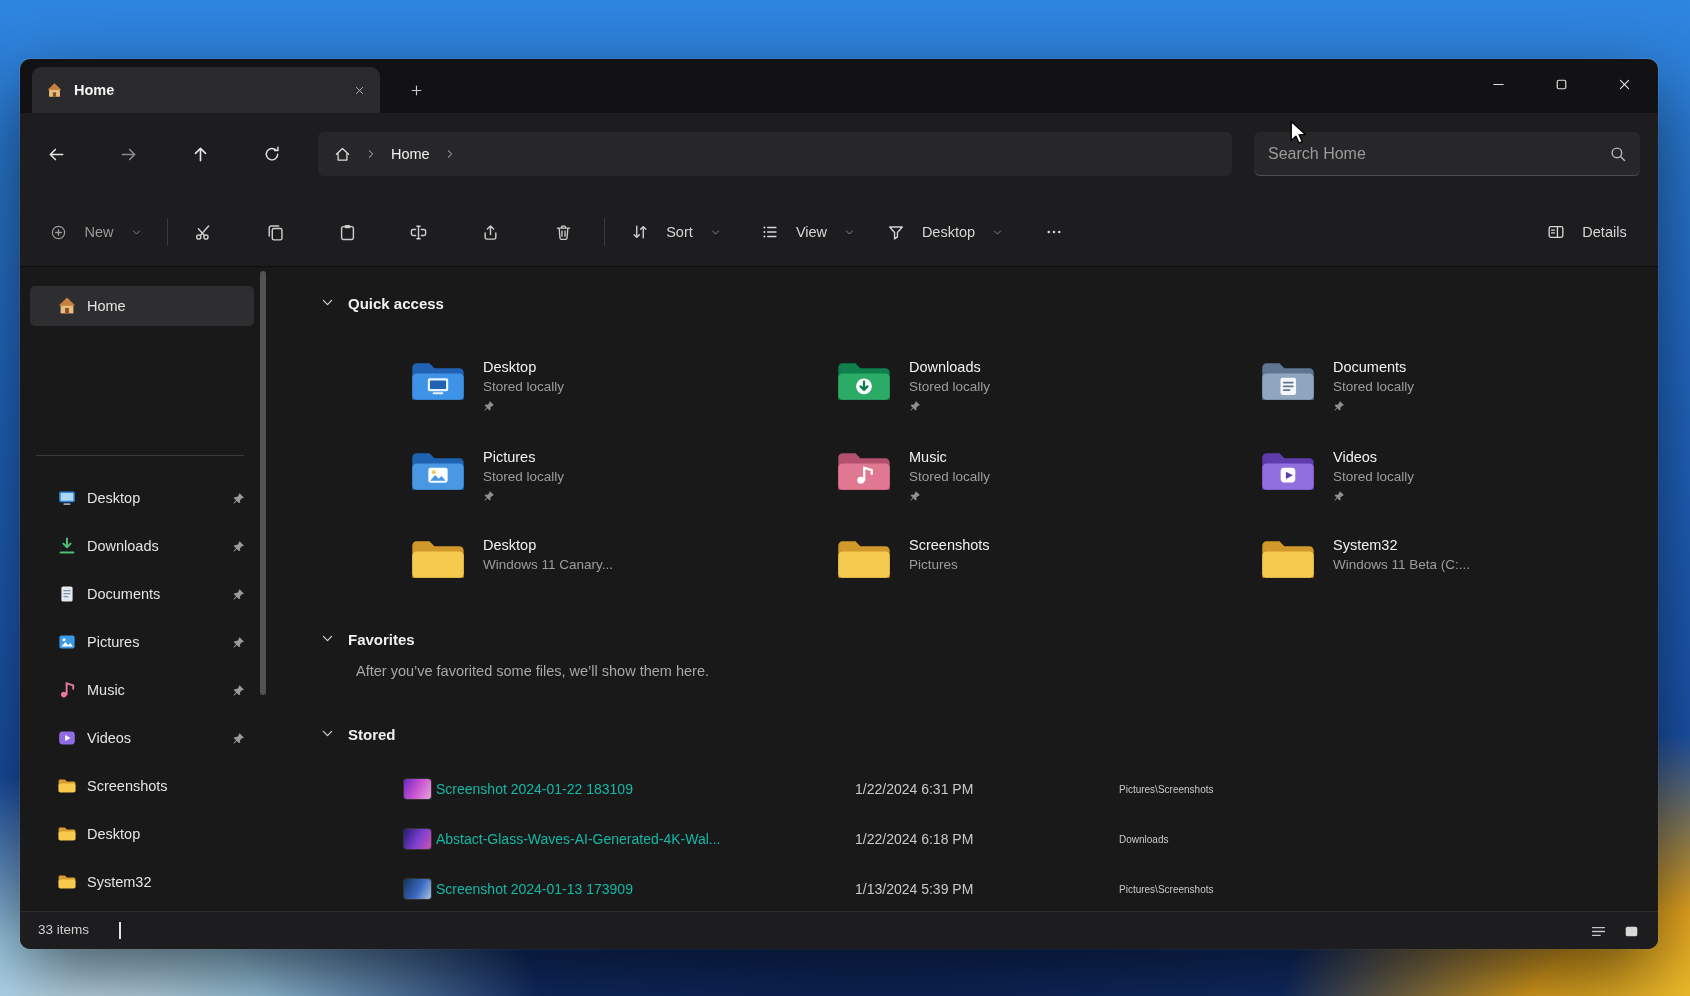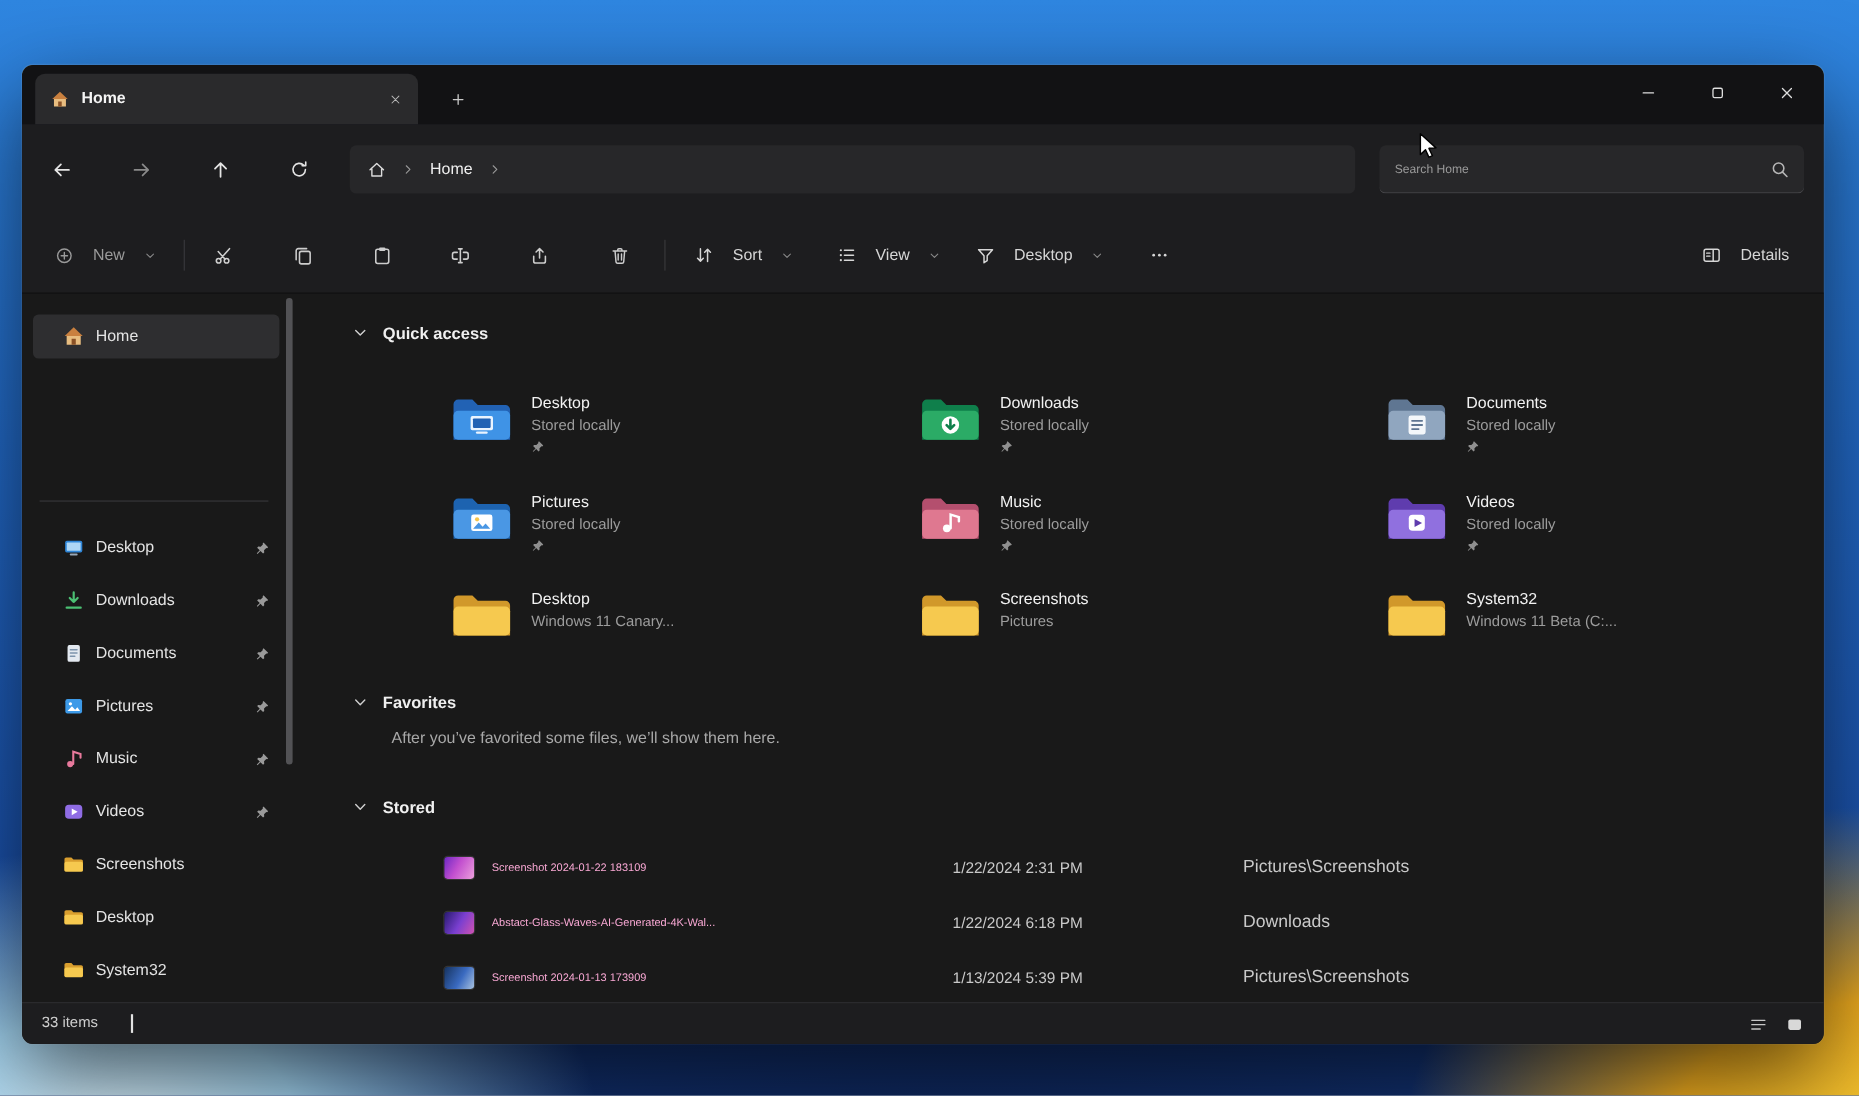--- a/index.html
+++ b/index.html
@@ -31,21 +31,21 @@
   .wincontrols{position:absolute;right:2px;top:0;height:50px;display:flex}
   .wc{width:63px;height:50px;display:flex;align-items:center;justify-content:center;color:#dedede}
 
   
   .nbtn{position:absolute;top:75px;width:40px;height:40px;display:flex;align-items:center;justify-content:center;border-radius:6px;color:#e4e4e4}
   .nbtn.dim{color:#8a8a8a}
   .crumbbar{position:absolute;left:298px;top:73px;width:914px;height:44px;background:#272729;border-radius:6px;display:flex;align-items:center;gap:14px;padding:0 16px;box-sizing:border-box}
   .crumb-txt{font-size:14.5px;color:#f0f0f0}
   .crumb-chev{color:#9a9a9a}
   .searchbox{position:absolute;left:1234px;top:73px;width:386px;height:44px;background:#272729;border-radius:6px;border-bottom:1px solid #4f4f52;box-sizing:border-box}
-  .searchbox input{position:absolute;left:0;top:0;width:100%;height:100%;background:transparent;border:none;outline:none;color:#3b82f6;font-size:11px;font-family:"Liberation Sans",sans-serif;padding:0 42px 0 14px;box-sizing:border-box}
+  .searchbox input{position:absolute;left:0;top:0;width:100%;height:100%;background:transparent;border:none;outline:none;color:#3b82f6;font-size:16px;font-family:"Liberation Sans",sans-serif;padding:0 42px 0 14px;box-sizing:border-box}
   .searchbox input::placeholder{color:#9a9a9a}
   .search-ic{position:absolute;right:13px;top:13px;color:#b5b5b5}
 
   
   .tbtn{position:absolute;top:153px;height:40px;display:flex;align-items:center;justify-content:center;gap:17px;border-radius:6px;color:#d6d6d6;font-size:14.5px}
   .tbtn .cv{color:#8a8a8a}
   .tbtn.dim{color:#9a9a9a}
   .tsep{position:absolute;top:159px;width:1px;height:28px;background:#3a3a3d}
   .tool-divider{position:absolute;left:0;right:0;top:207px;height:1px;background:#0d0d0e}
   .bg-content{position:absolute;left:0;top:208px;right:0;bottom:38px;background:#191919}
@@ -69,23 +69,23 @@
   .ticon{flex:none;width:56px;height:45px}
   .tname{font-size:14.5px;color:#f2f2f2;margin-top:0}
   .tsub{font-size:13.5px;color:#9c9c9c;margin-top:4px}
   .tpin{margin-top:6px;color:#8f8f8f}
 
   .rrow{position:absolute;left:384px;right:26px;height:44px;display:flex;align-items:center;border-radius:4px}
   .rthumb{width:27px;height:20px;border-radius:3px;flex:none;box-shadow:0 0 0 1px rgba(255,255,255,.12)}
   .thumb1{background:linear-gradient(120deg,#6e28c4 0%,#c24fcf 45%,#eda0dc 100%)}
   .thumb2{background:linear-gradient(120deg,#271a6e 0%,#7a3fd0 52%,#d053b2 100%)}
   .thumb3{background:linear-gradient(120deg,#16335f 0%,#3a6ac0 55%,#a9c3e0 100%)}
-  .rname{margin-left:16px;width:419px;font-size:10px;color:#f9a8d4;white-space:nowrap;overflow:hidden}
+  .rname{margin-left:5px;width:419px;font-size:14px;color:#14b8a6;white-space:nowrap;overflow:hidden}
   .rdate{width:264px;font-size:14px;color:#c9c9c9}
-  .rloc{font-size:16px;color:#c9c9c9}
+  .rloc{font-size:10px;color:#c9c9c9}
 
   
   .statusbar{position:absolute;left:0;right:0;bottom:0;height:38px;background:#1d1d1f;border-top:1px solid #2d2d30;box-sizing:border-box}
   .items-count{position:absolute;left:18px;top:10px;font-size:13.5px;color:#cfcfcf}
   .caret{position:absolute;left:99px;top:10px;width:2px;height:17px;background:#e2e2e2}
   .sb-btns{position:absolute;right:14px;top:6px;display:flex;gap:7px}
   .sb-btn{width:26px;height:26px;display:flex;align-items:center;justify-content:center;border-radius:4px;color:#c6c6c6}
 
   .cursor{position:absolute;left:1288px;top:120px;z-index:60;pointer-events:none}
 </style>
@@ -650,21 +650,21 @@
 
     <div class="sec-head" style="left:300px;top:667px">
       <svg class="s15 sec-chev">
           <use href="#i-chev-down"></use>
         </svg>
       <span class="sec-title">Stored</span>
     </div>
     <div class="rrow" style="top:708px">
       <div class="rthumb thumb1"></div>
       <div class="rname">Screenshot 2024-01-22 183109</div>
-      <div class="rdate">1/22/2024 2:31 PM</div>
+      <div class="rdate">1/22/2024 6:31 PM</div>
       <div class="rloc">Pictures\Screenshots</div>
     </div>
     <div class="rrow" style="top:758px">
       <div class="rthumb thumb2"></div>
       <div class="rname">Abstact-Glass-Waves-AI-Generated-4K-Wal...</div>
       <div class="rdate">1/22/2024 6:18 PM</div>
       <div class="rloc">Downloads</div>
     </div>
     <div class="rrow" style="top:808px">
       <div class="rthumb thumb3"></div>

